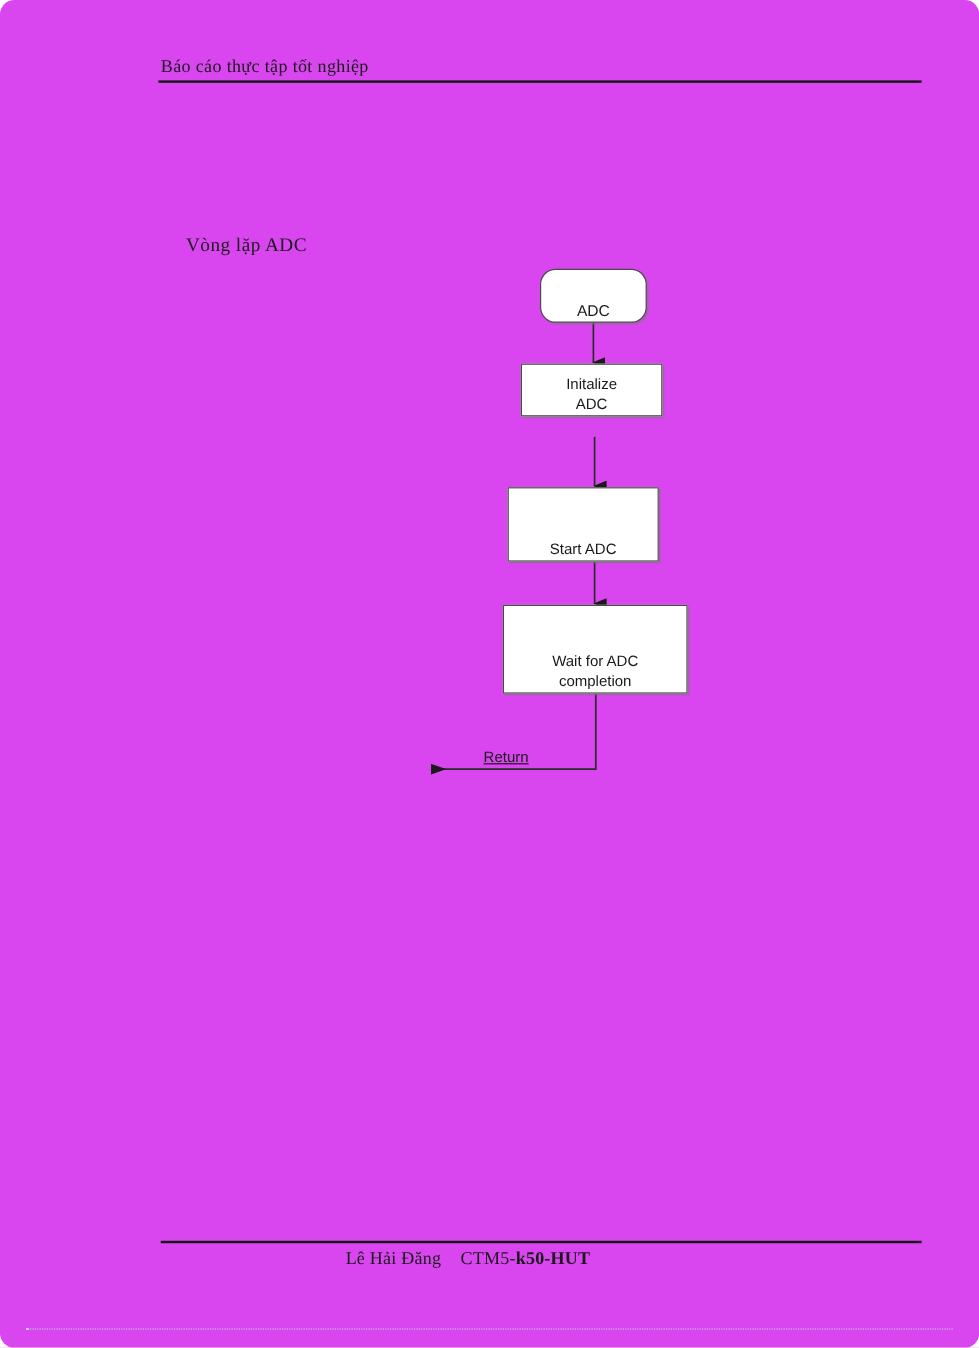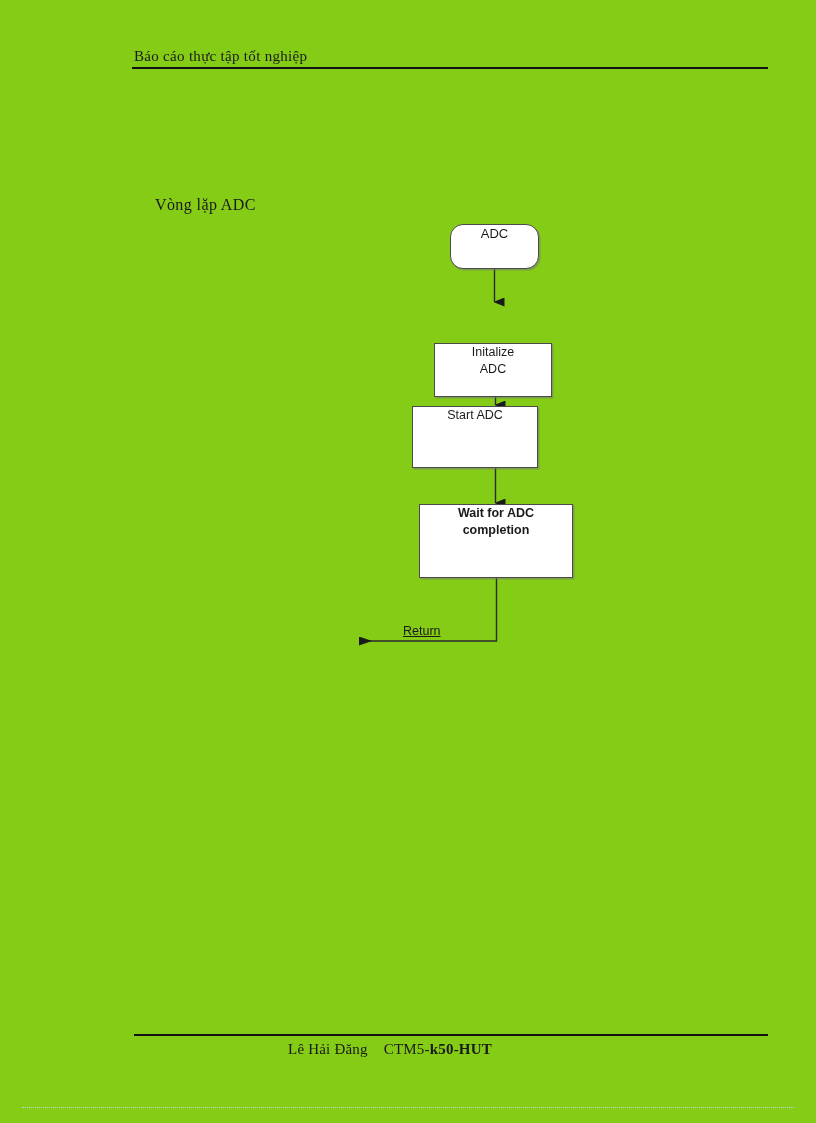--- a/index.html
+++ b/index.html
@@ -14,21 +14,22 @@
     overflow: hidden;
     font-family: "Liberation Serif", serif;
     -webkit-font-smoothing: antialiased;
   }
 
   .page {
     position: absolute;
     inset: 0;
     width: 816px;
     height: 1123px;
-    background: #84cc16;
+    background: #d946ef;
+    border-radius: 12px;
   }
 
   
   .header-text {
     position: absolute;
     left: 134px;
     top: 48px;
     font-family: "Liberation Serif", serif;
     font-size: 15px;
     color: #1a1a1a;
@@ -65,21 +66,21 @@
     height: 1123px;
     pointer-events: none;
   }
 
   .node {
     position: absolute;
     box-sizing: border-box;
     background: #ffffff;
     border: 1px solid #4a4a4a;
     display: flex;
-    align-items: flex-start;
+    align-items: flex-end;
     justify-content: center;
     text-align: center;
     font-family: "Liberation Sans", sans-serif;
     font-size: 12.5px;
     line-height: 1.35;
     color: #1a1a1a;
     box-shadow: 1.5px 1.5px 0 rgba(120,120,120,0.55);
   }
 
   .node-terminal {
@@ -88,37 +89,35 @@
     width: 89px;
     height: 45px;
     border-radius: 13px;
     font-size: 13px;
   }
 
   .node-init {
     left: 434px;
     top: 303px;
     width: 118px;
-    height: 54px;
-    margin-top: 40px;
+    height: 44px;
   }
 
   .node-start {
-    left: 412px;
+    left: 423px;
     top: 406px;
     width: 126px;
     height: 62px;
   }
 
   .node-wait {
     left: 419px;
     top: 504px;
     width: 154px;
     height: 74px;
-    font-weight: bold;
   }
 
   .return-label {
     position: absolute;
     left: 403px;
     top: 624px;
     font-family: "Liberation Sans", sans-serif;
     font-size: 12.5px;
     color: #1a1a1a;
     white-space: nowrap;

